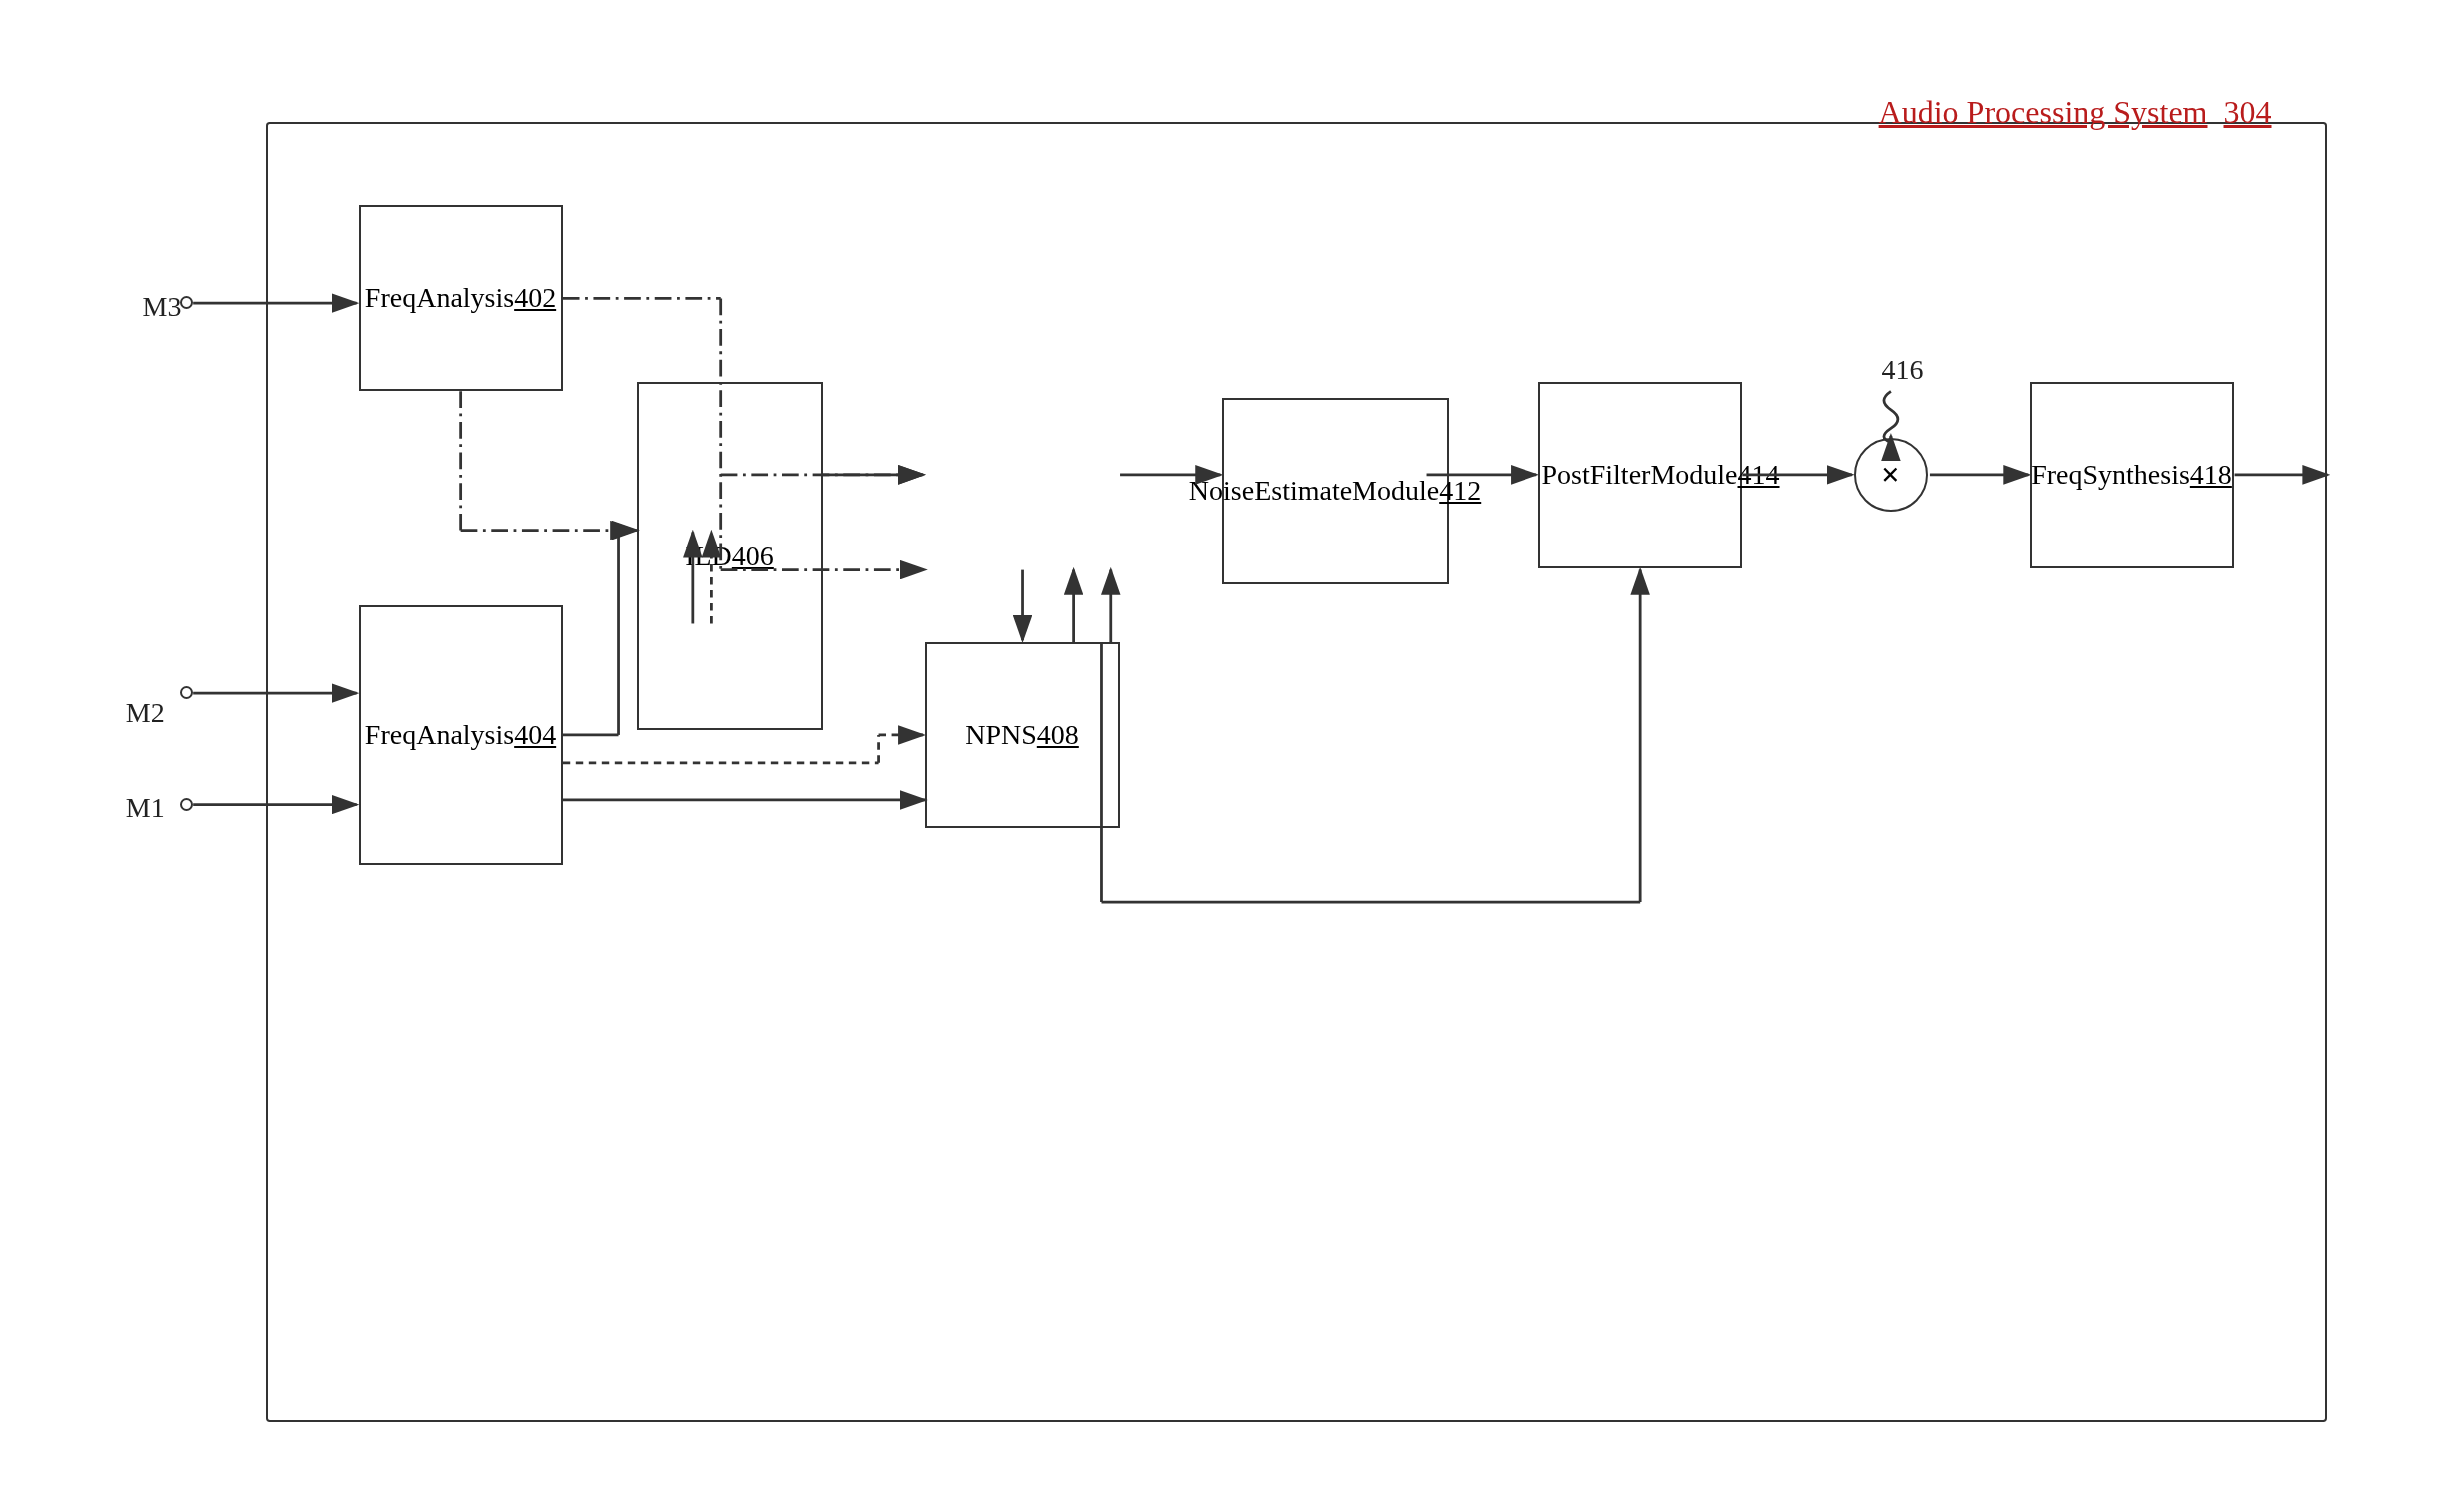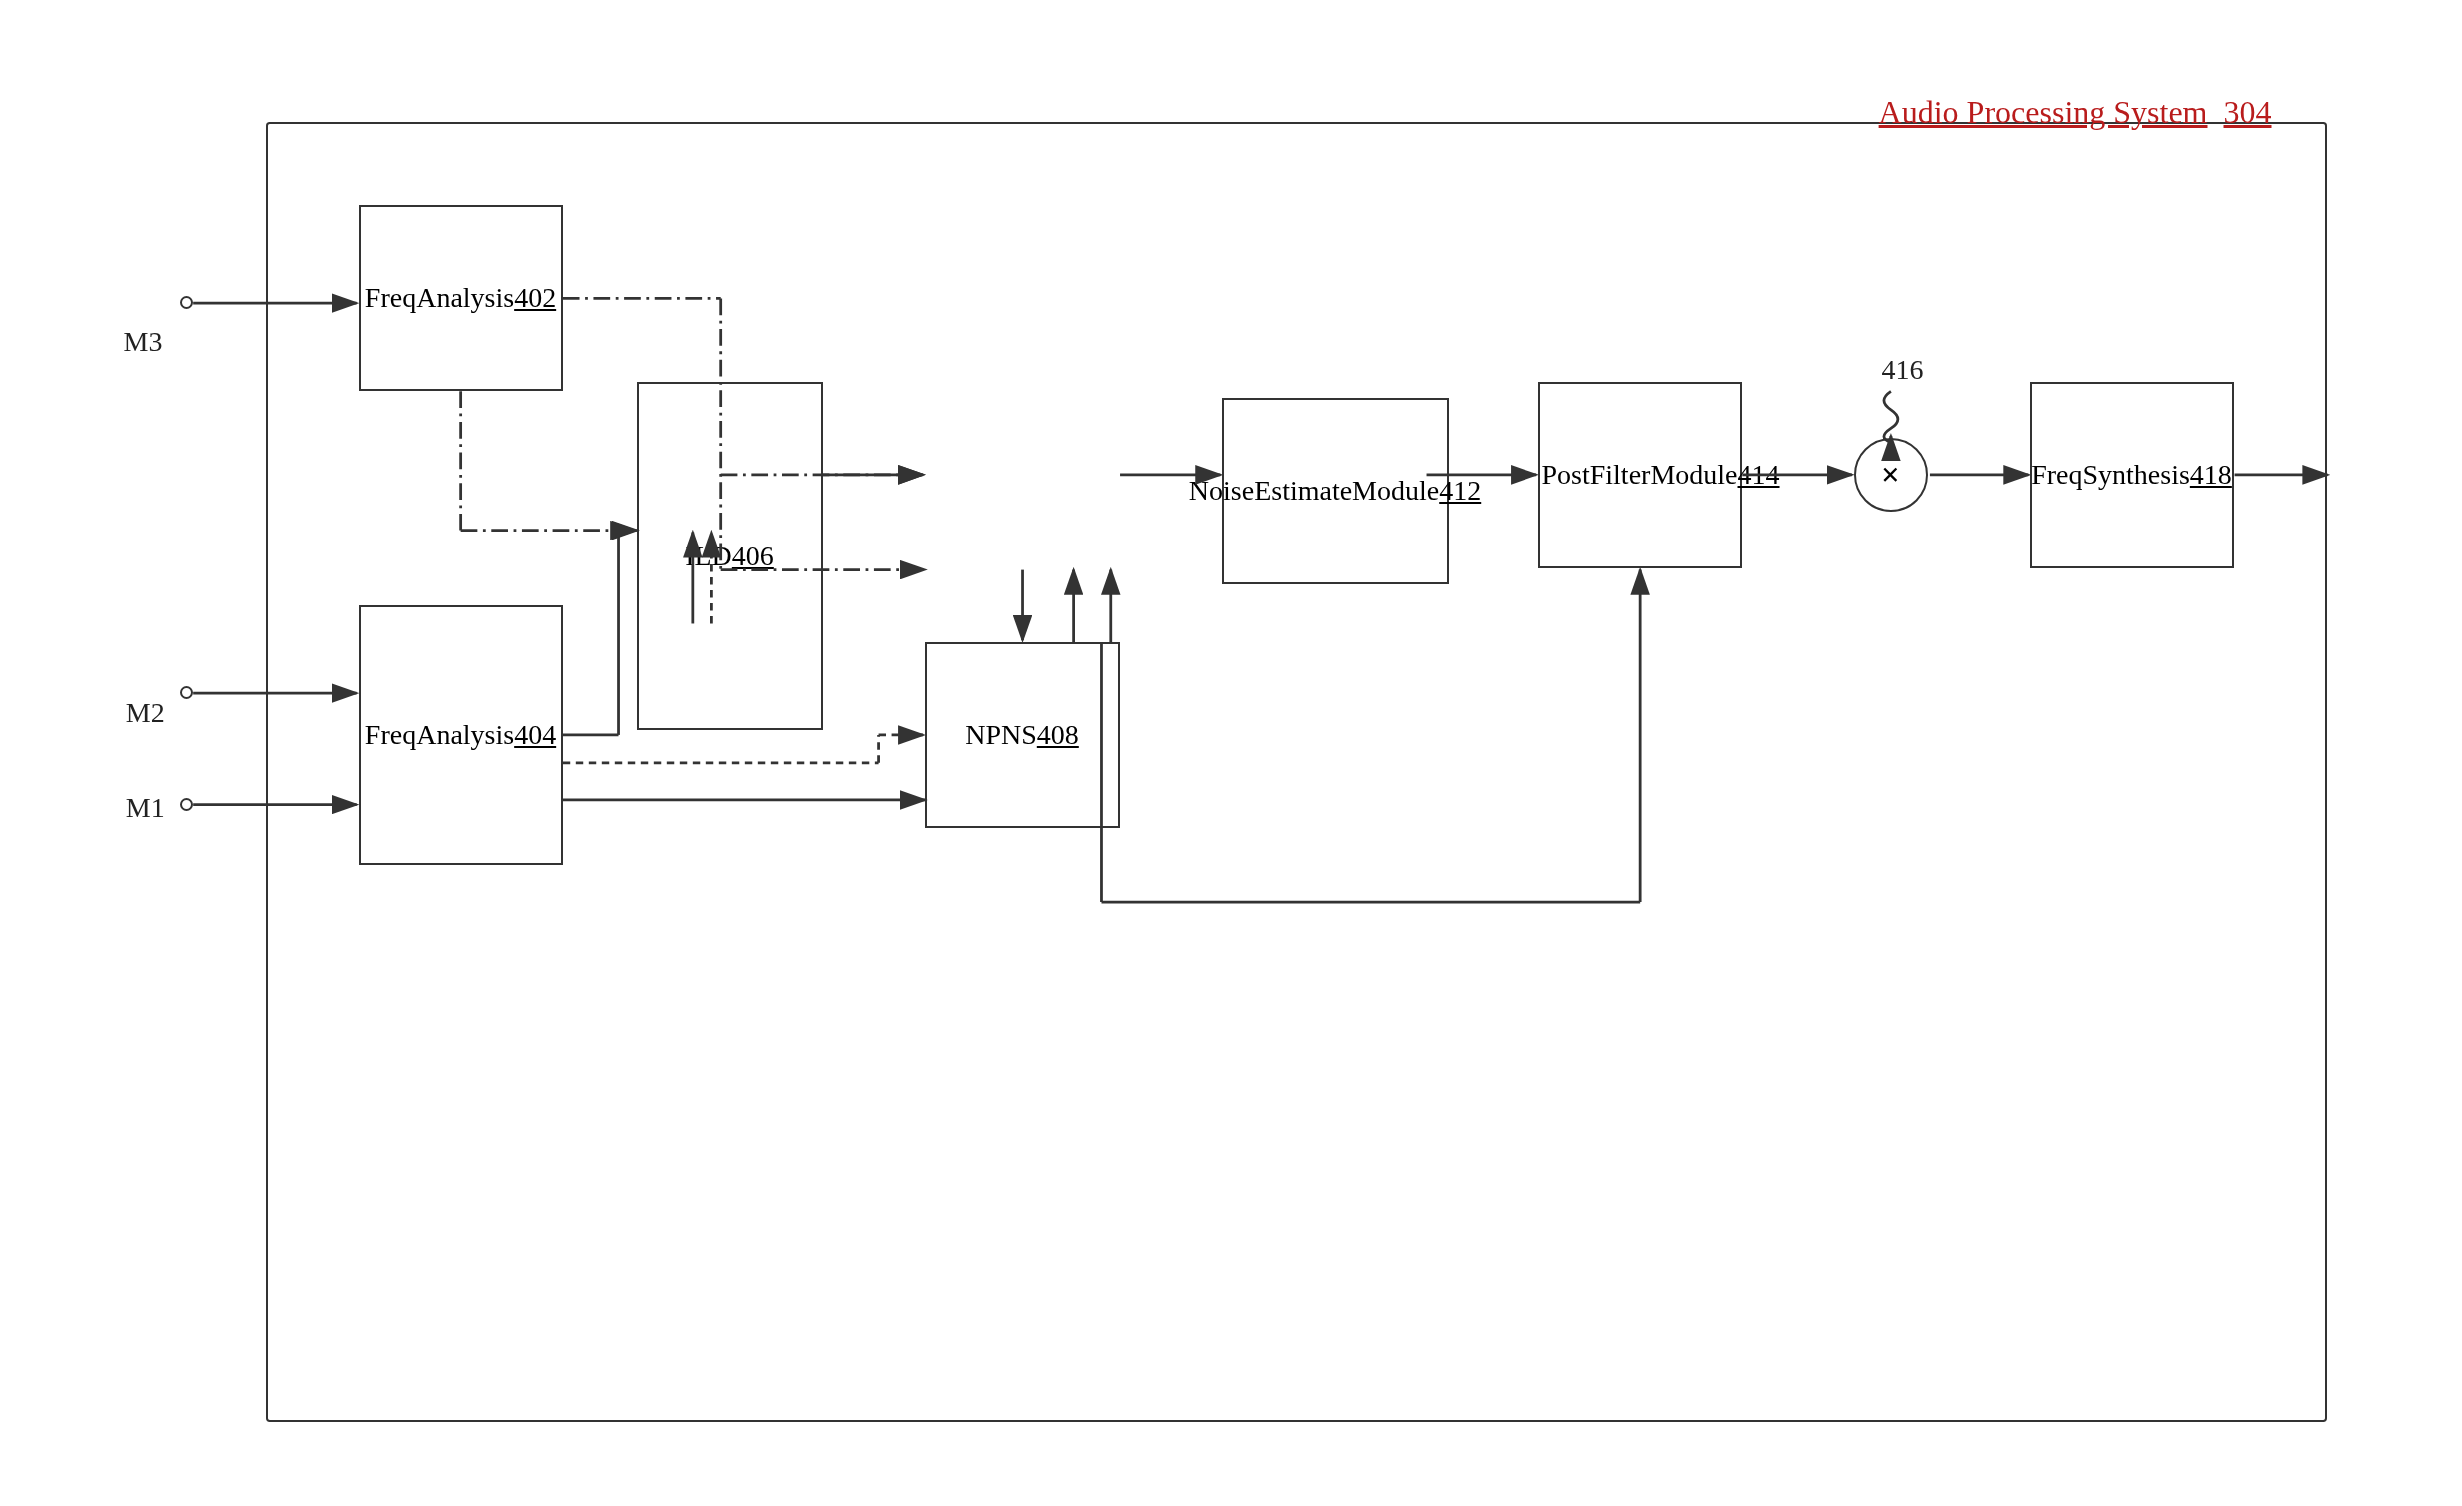--- a/index.html
+++ b/index.html
@@ -109,21 +109,21 @@
 <div class="page">
   <div class="diagram-container">
 
     <div class="system-border"></div>
 
     <div class="system-label">
       <span>Audio Processing System</span>
       &nbsp;<span style="text-decoration:underline;">304</span>
     </div>
 
-    <div class="input-label" style="top: 225px; left: 7px; margin-top: 35px;">M3</div>
+    <div class="input-label" style="top: 225px; left: 26px;">M3</div>
     <div class="input-dot" style="top: 230px; left: 63px;"></div>
 
     <div class="input-label" style="top: 631px; left: 9.3px;">M2</div>
     <div class="input-dot" style="top: 620px; left: 63px;"></div>
 
     <div class="input-label" style="top: 726px; left: 9.3px;">M1</div>
     <div class="input-dot" style="top: 732px; left: 63px;"></div>
 
     <div class="block" style="top: 139px; left: 242px; width: 204px; height: 186px;">
       <div>Freq</div>

